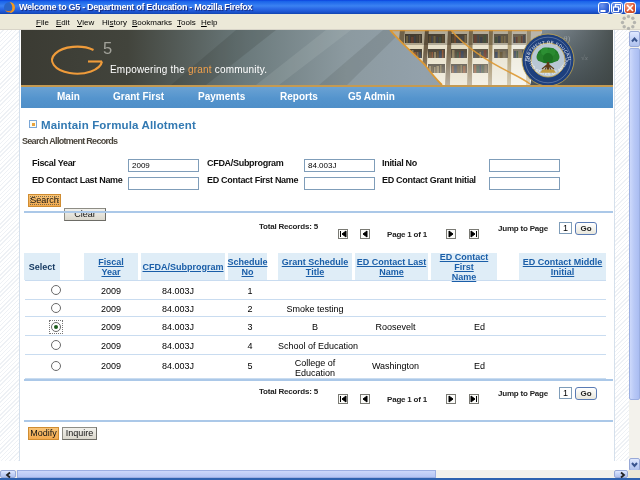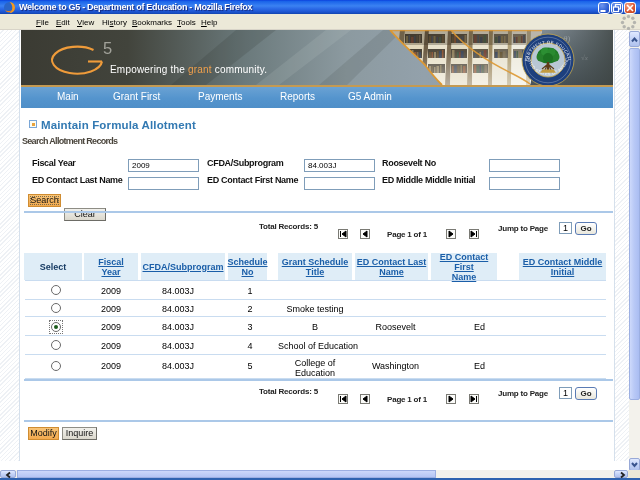--- a/index.html
+++ b/index.html
@@ -20,21 +20,21 @@
 
 
 .stripe { background:repeating-linear-gradient(135deg, #ffffff 0px, #ffffff 2px, #eef1f5 2px, #eef1f5 3px); }
 #lmargin { left:0; top:30px; width:20px; height:431px; border-right:1px solid #d5e0ec; }
 #rmargin { left:614px; top:30px; width:15px; height:431px; border-left:1px solid #d5e0ec; }
 
 
 #banner { left:21px; top:30px; width:592px; height:55px; overflow:hidden; }
 #navline { left:21px; top:85px; width:592px; height:2px; background:#c49a52; }
 #nav { left:21px; top:87px; width:592px; height:21px; background:linear-gradient(#6aa2d4, #5494cd 55%, #4f8fc8); }
-.navitem { position:absolute; top:4px; color:#fff; font-size:10px; font-weight:normal; }
+.navitem { position:absolute; top:4px; color:#fff; font-size:10px; font-weight:bold; }
 
 
 #h1icon { left:29px; top:120px; width:8px; height:8px; border:1px solid #7aa6d6; background:#fdfdf2; }
 #h1icon i { position:absolute; left:2px; top:2px; width:3px; height:3px; background:#e8a33c; }
 #h1 { left:41px; top:119px; font-size:11.5px; font-weight:bold; color:#3279b2; letter-spacing:0.15px; }
 #subh { left:22px; top:136px; font-size:9px; font-weight:bold; letter-spacing:-0.7px; color:#4a453c; }
 .lbl { position:absolute; font-size:9px; font-weight:bold; letter-spacing:-0.3px; color:#111; }
 .inp { position:absolute; width:71px; height:13px; border:1px solid #7f9db9; background:#fff; font-size:8px; color:#000; padding-left:3px; line-height:11px; }
 .btn-orange { position:absolute; background:linear-gradient(#f8c477, #f2a94e); border:1px solid #cf8c31; font-size:9px; color:#111; text-align:center; }
 .btn-gray { position:absolute; background:linear-gradient(#f2f1ec, #dbd8cd); border:1px solid #8e8d85; border-right-color:#6d6c66; border-bottom-color:#6d6c66; font-size:9px; color:#111; text-align:center; }
@@ -328,28 +328,28 @@
 <div class="abs" id="h1icon">
     <i></i>
   </div>
 <div class="abs" id="h1">Maintain Formula Allotment</div>
 <div class="abs" id="subh">Search Allotment Records</div>
 
 <div class="lbl" style="left:32px;top:158px">Fiscal Year</div>
 <div class="inp" style="left:128px;top:159px">2009</div>
 <div class="lbl" style="left:207px;top:158px">CFDA/Subprogram</div>
 <div class="inp" style="left:304px;top:159px">84.003J</div>
-<div class="lbl" style="left:382px;top:158px">Roosevelt No</div>
+<div class="lbl" style="left:382px;top:158px">Initial No</div>
 <div class="inp" style="left:489px;top:159px"></div>
 
 <div class="lbl" style="left:32px;top:175px">ED Contact Last Name</div>
 <div class="inp" style="left:128px;top:177px"></div>
 <div class="lbl" style="left:207px;top:175px">ED Contact First Name</div>
 <div class="inp" style="left:304px;top:177px"></div>
-<div class="lbl" style="left:382px;top:175px">ED Middle Middle Initial</div>
+<div class="lbl" style="left:382px;top:175px">ED Contact Grant Initial</div>
 <div class="inp" style="left:489px;top:177px"></div>
 
 <div class="btn-orange" style="left:28px;top:194px;width:33px;height:13px;line-height:11px;outline:1px dotted #7a6a4a;outline-offset:-3px">Search</div>
 <div class="btn-gray" style="left:64px;top:208px;width:42px;height:13px;line-height:11px">Clear</div>
 <div class="hrline" style="top:211px"></div>
 
 <div class="ptext" style="left:259px;top:222px">Total Records: 5</div>
 <div class="pgbtn" style="left:338px;top:229px">
     <svg width="8" height="8">
       <path d="M1.5,1 V7 M7,1 L3,4 L7,7 Z" stroke="#000" fill="#000" stroke-width="1"></path>
@@ -368,21 +368,21 @@
   </div>
 <div class="pgbtn" style="left:469px;top:229px">
     <svg width="8" height="8">
       <path d="M6.5,1 V7 M1,1 L5,4 L1,7 Z" stroke="#000" fill="#000" stroke-width="1"></path>
     </svg>
   </div>
 <div class="ptext" style="left:498px;top:224px">Jump to Page</div>
 <div class="jinp" style="left:559px;top:222px">1</div>
 <div class="gobtn" style="left:575px;top:222px">Go</div>
 
-<div class="hcell" style="left:24px;width:58px;color:#173b63">Select</div>
+<div class="hcell" style="left:24px;width:36px;color:#173b63">Select</div>
 <div class="hcell" style="left:84px;width:54px">
     <u>Fiscal<br>Year</u>
   </div>
 <div class="hcell" style="left:141px;width:84px">
     <u>CFDA/Subprogram</u>
   </div>
 <div class="hcell" style="left:228px;width:39px">
     <u>Schedule<br>No</u>
   </div>
 <div class="hcell" style="left:278px;width:74px">

